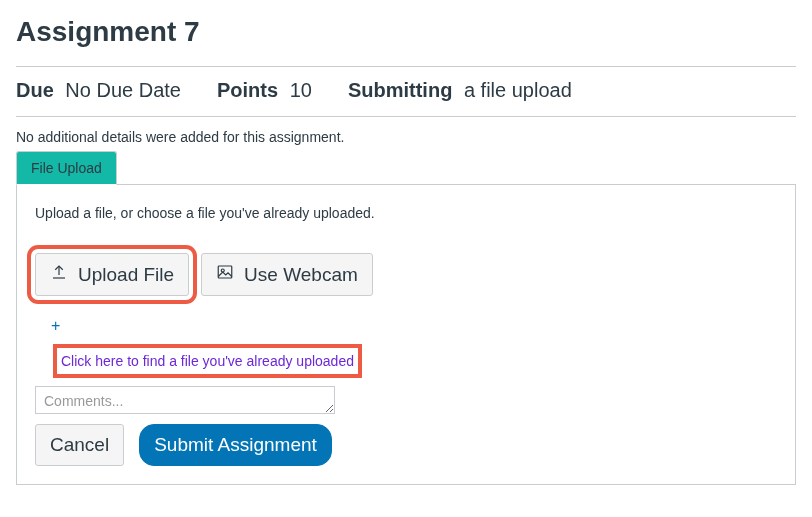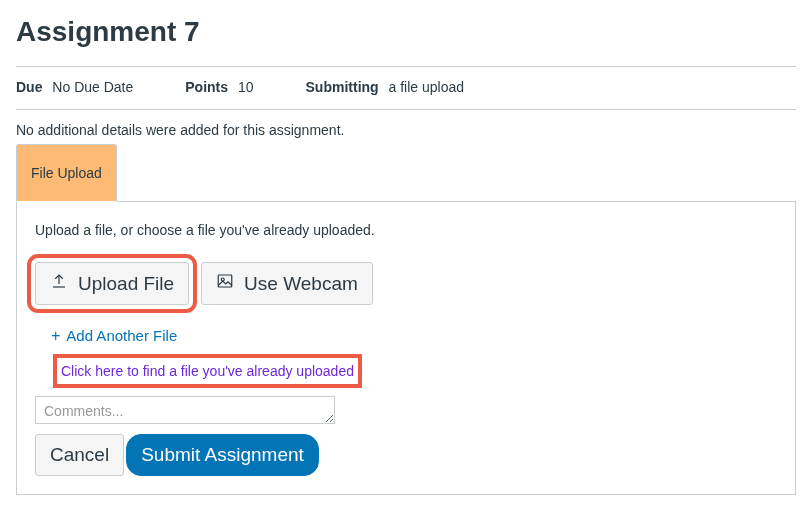--- a/index.html
+++ b/index.html
@@ -19,58 +19,58 @@
       color: #2d3b45;
       margin-bottom: 18px;
     }
     .hr-line {
       border: none;
       border-top: 1px solid #c7cdd1;
       margin: 0 0 12px 0;
     }
     .meta-row {
       display: flex;
-      gap: 52px;
+      gap: 36px;
       padding-bottom: 14px;
-      font-size: 14px;
+      font-size: 20px;
     }
     .meta-label {
       font-weight: 700;
       margin-right: 6px;
     }
     .meta-value {
       font-weight: 400;
     }
     .details-text {
       font-size: 14px;
       margin-bottom: 6px;
     }
     .tab-area {
       position: relative;
     }
     .tab {
       display: inline-block;
       border: 1px solid #c7cdd1;
       border-bottom: 1px solid #fff;
-      padding: 20px 14px;
+      padding: 8px 14px;
       font-size: 14px;
       position: relative;
       z-index: 2;
-      background: #fdba74;
+      background: #14b8a6;
       border-radius: 3px 3px 0 0;
       cursor: pointer;
     }
     .panel {
       border: 1px solid #c7cdd1;
       margin-top: -1px;
       padding: 20px 18px 18px 18px;
     }
     .panel-hint {
       font-size: 14px;
-      margin-bottom: 24px;
+      margin-bottom: 32px;
     }
     .button-row {
       display: flex;
       gap: 12px;
       margin-bottom: 22px;
     }
     .btn {
       display: inline-flex;
       align-items: center;
       gap: 10px;
@@ -128,21 +128,21 @@
       font-family: inherit;
       resize: both;
       margin-bottom: 10px;
       color: #2d3b45;
     }
     .comments-box::placeholder {
       color: #999;
     }
     .action-row {
       display: flex;
-      gap: 2px;
+      gap: 15px;
     }
     .icon-svg {
       width: 18px;
       height: 18px;
       stroke: #2d3b45;
       fill: none;
       stroke-width: 1.6;
     }
   </style>
 </head>
@@ -196,21 +196,20 @@
             <circle cx="9" cy="10" r="2"></circle>
             <path d="M3 18 L9 12 L13 16 L16 13 L21 18"></path>
           </svg>
         </span>
         <span>Use Webcam</span>
       </button>
     </div>
 
     <div class="link-row">
       <span class="plus-icon">+</span>
-      <span>Add Another File</span>
     </div>
 
     <div>
       <span class="link-find highlight-red">Click here to find a file you've already uploaded</span>
     </div>
 
     <textarea class="comments-box" placeholder="Comments..." style=""></textarea>
 
     <div class="action-row">
       <button class="btn">Cancel</button>

